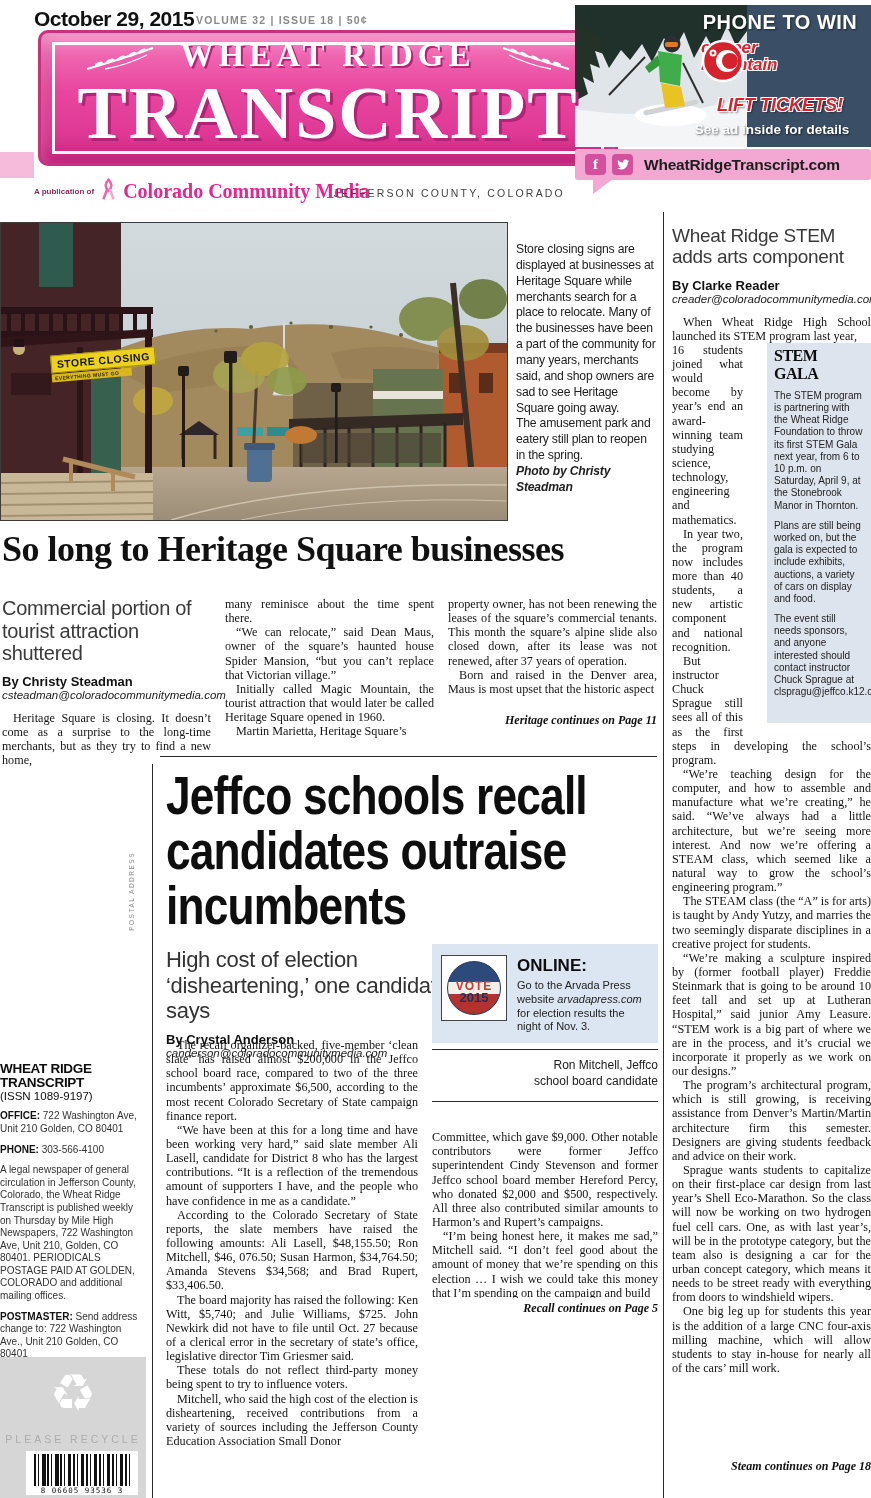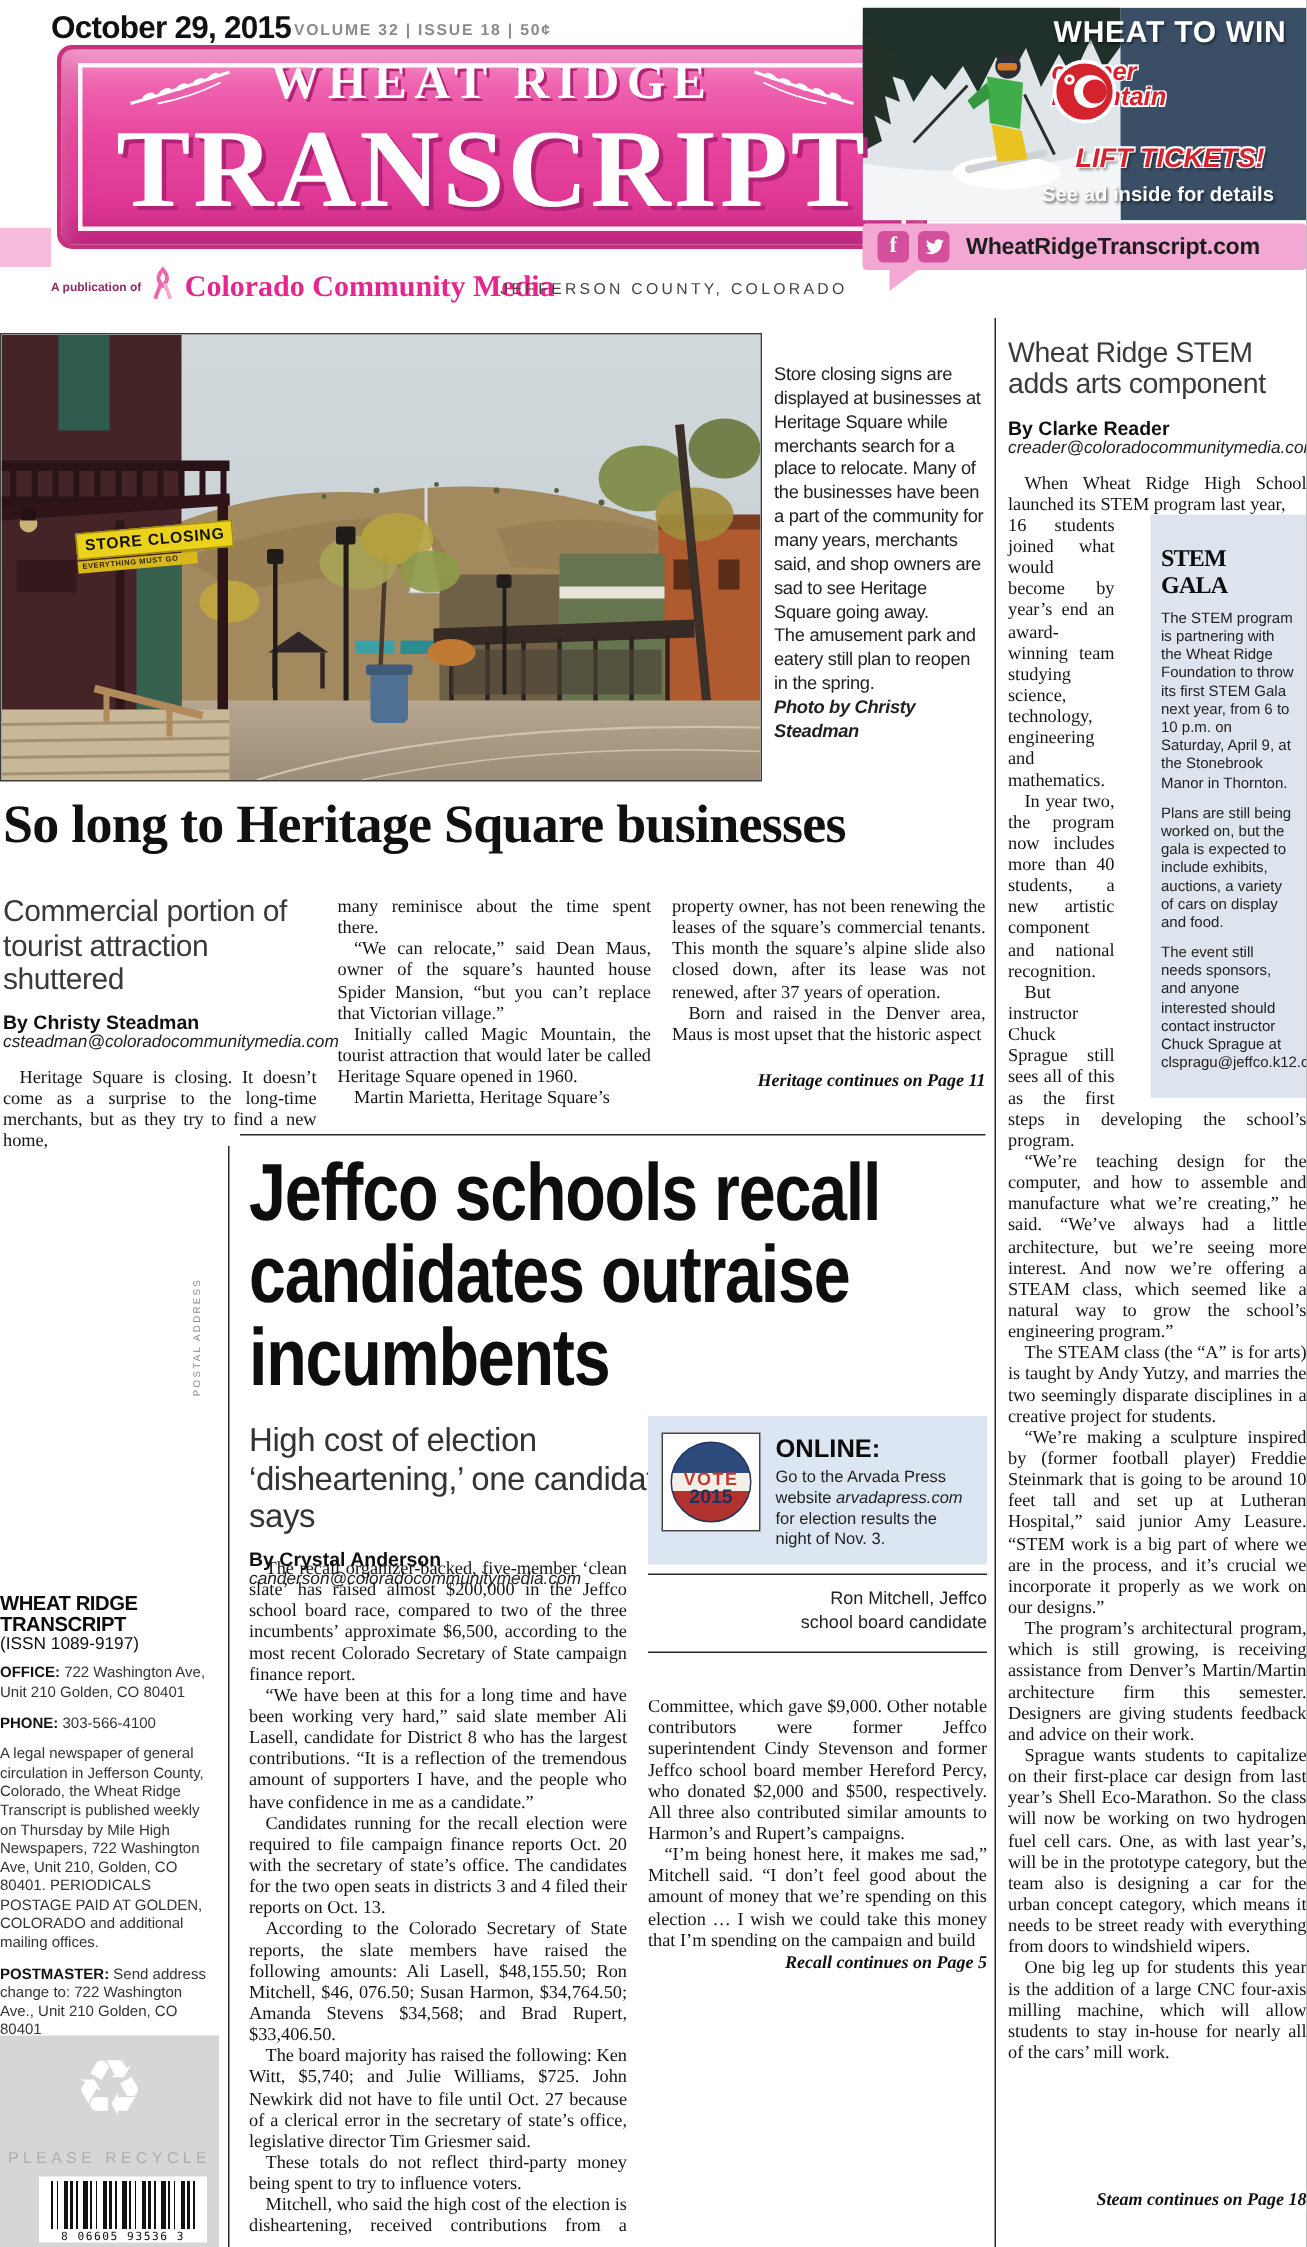--- a/index.html
+++ b/index.html
@@ -83,21 +83,21 @@
   .jumpline{font-family:"Liberation Serif",serif;font-weight:bold;font-style:italic;font-size:12px;
      text-align:right;color:#111;}
   .h-col .jumpline{margin-top:18px;}
 
   
   .steam{position:absolute;left:672px;top:212px;width:199px;height:1282px;}
   .s-head{font-size:54px;font-weight:bold;line-height:.96;letter-spacing:-2px;color:#111;}
   .s-deck{margin-top:13px;font-size:19px;line-height:1.12;color:#3a3a3a;letter-spacing:-.3px;}
   .steam .byline{margin-top:10px;}
   .s-body{margin-top:8px;}
-  .gala{float:right;width:104px;margin-left:24px;margin-bottom:6px;background:#dee4ee;padding:21px 7px 9px;
+  .gala{float:right;width:104px;margin-left:24px;margin-bottom:6px;background:#dee4ee;padding:4px 7px 9px;
      box-sizing:border-box;min-height:380px;}
   .gala-title{font-size:16px;font-weight:bold;letter-spacing:-.5px;color:#0d0d0d;margin-bottom:6px;}
   .gala p{font-family:"Liberation Sans",sans-serif;font-size:10px;line-height:1.22;color:#222;margin:0 0 8px;
      text-align:left;text-indent:0;}
   .s-more{position:absolute;right:0;bottom:20px;background:#fff;padding-left:8px;}
 
   
   .r-headwrap{position:absolute;left:166px;top:768px;width:492px;}
   .r-head{width:600px;transform:scaleX(.82);transform-origin:left top;
      font-size:54px;font-weight:bold;line-height:1.02;letter-spacing:-1px;color:#0e0e0e;}
@@ -204,21 +204,21 @@
       <ellipse cx="96" cy="110" rx="36" ry="11" fill="#ffffff"></ellipse>
       <rect x="68" y="100" width="56" height="5" rx="2.5" fill="#cfd3d5" transform="rotate(-12 96 103)"></rect>
       <path d="M86 78 L106 82 L110 101 L90 103 Z" fill="#e8c322"></path>
       <path d="M83 46 L107 50 L105 81 L85 77 Z" fill="#3fae4a"></path>
       <path d="M83 50 L70 62 L74 68 L85 60 Z" fill="#35983f"></path>
       <circle cx="97" cy="39" r="8.5" fill="#2c2f33"></circle>
       <rect x="90" y="37" width="13" height="5" rx="2" fill="#d87b2a"></rect>
       <line x1="70" y1="52" x2="34" y2="90" stroke="#2e2e2e" stroke-width="2"></line>
       <line x1="108" y1="58" x2="128" y2="98" stroke="#2e2e2e" stroke-width="2"></line>
     </svg>
-    <div class="ad-enter">WHEAT TO WIN</div>
+    <div class="ad-enter">PHONE TO WIN</div>
     <div class="ad-logo">
       <svg width="44" height="44" viewBox="0 0 44 44">
         <circle cx="22" cy="22" r="20" fill="#d5232e" stroke="#fff" stroke-width="2.5"></circle>
         <circle cx="26" cy="22" r="11" fill="#fff"></circle>
         <circle cx="29" cy="22" r="8" fill="#d5232e"></circle>
         <circle cx="12" cy="14" r="3.5" fill="#fff"></circle>
         <circle cx="12" cy="14" r="1.5" fill="#d5232e"></circle>
       </svg>
       <div class="cm-text">
         <span>copper</span>
@@ -431,21 +431,20 @@
   <div class="r-headwrap">
     <div class="r-head">Jeffco schools recall candidates outraise incumbents</div>
     <div class="r-deck">High cost of election ‘disheartening,’ one candidate says</div>
     <div class="byline">By Crystal Anderson</div>
     <div class="bymail">canderson@coloradocommunitymedia.com</div>
   </div>
 
   <div class="r-body bodytext">
     <p>The recall organizer-backed, five-member ‘clean slate’ has raised almost $200,000 in the Jeffco school board race, compared to two of the three incumbents’ approximate $6,500, according to the most recent Colorado Secretary of State campaign finance report.</p>
     <p>“We have been at this for a long time and have been working very hard,” said slate member Ali Lasell, candidate for District 8 who has the largest contributions. “It is a reflection of the tremendous amount of supporters I have, and the people who have confidence in me as a candidate.”</p>
-    <p>Candidates running for the recall election were required to file campaign finance reports Oct. 20 with the secretary of state’s office. The candidates for the two open seats in districts 3 and 4 filed their reports on Oct. 13.</p>
     <p>According to the Colorado Secretary of State reports, the slate members have raised the following amounts: Ali Lasell, $48,155.50; Ron Mitchell, $46, 076.50; Susan Harmon, $34,764.50; Amanda Stevens $34,568; and Brad Rupert, $33,406.50.</p>
     <p>The board majority has raised the following: Ken Witt, $5,740; and Julie Williams, $725. John Newkirk did not have to file until Oct. 27 because of a clerical error in the secretary of state’s office, legislative director Tim Griesmer said.</p>
     <p>These totals do not reflect third-party money being spent to try to influence voters.</p>
     <p>Mitchell, who said the high cost of the election is disheartening, received contributions from a variety of sources including the Jefferson County Education Association Small Donor</p>
   </div>
 
   <div class="r-right">
     <div class="online">
       <div class="badge-frame">
         <div class="badge">

